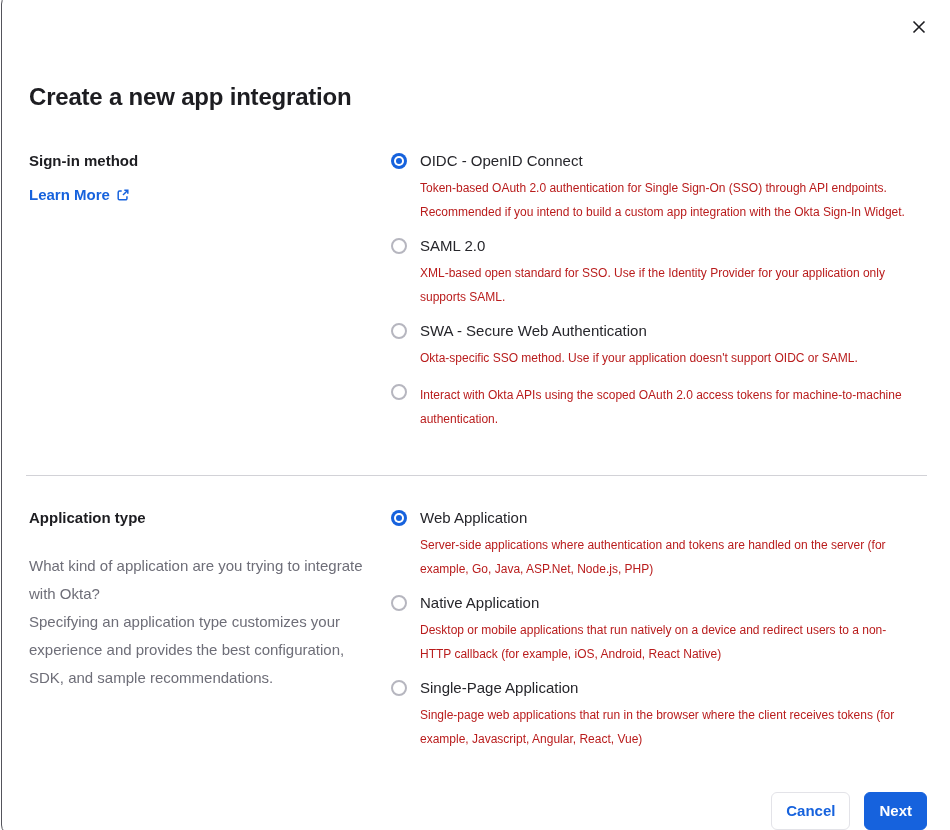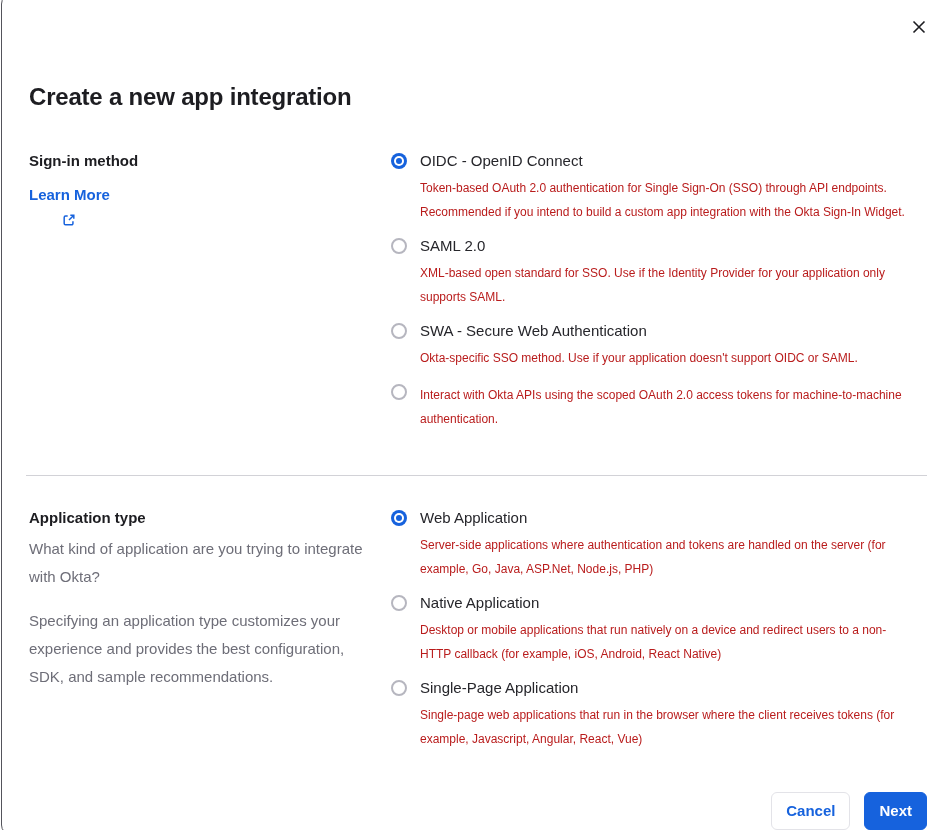--- a/index.html
+++ b/index.html
@@ -20,24 +20,24 @@
     margin-bottom:38px;
     margin-top:48px;
   }
   .section-row { display:flex; align-items:flex-start; }
   .left-col { width:350px; flex-shrink:0; }
   .right-col { flex:1; margin-left:12px; max-width:516px; }
   .section-label { font-size:15px; font-weight:bold; color:#1d1d21; line-height:24px; }
   .learn-more {
     display:inline-flex; align-items:center; gap:6px; margin-top:10px;
     font-size:15px; font-weight:bold; color:#1662dd; text-decoration:none;
-    line-height:24px; cursor:pointer;flex-direction:column;
+    line-height:24px; cursor:pointer;
   }
-  .left-para { font-size:15px; color:#6e6e78; line-height:28px; margin-top:5px; }
-  .left-para + .left-para { margin-top:16px; }
+  .left-para { font-size:15px; color:#6e6e78; line-height:28px; margin-top:22px; }
+  .left-para + .left-para { margin-top:0; }
   .option { display:flex; align-items:flex-start; margin-bottom:10px; }
   .radio { width:16px; height:16px; border-radius:50%; flex-shrink:0;
            margin:4px 13px 0 0; cursor:pointer; }
   .radio.unselected { border:2px solid #b6b6bf; background:#fff; }
   .radio.selected { background:#1662dd; display:flex; align-items:center; justify-content:center; }
   .radio.selected .radio-inner { width:10px; height:10px; border-radius:50%;
            background:#fff; display:flex; align-items:center; justify-content:center; }
   .radio.selected .radio-dot { width:6px; height:6px; border-radius:50%; background:#1662dd; }
   .option-text { flex:1; }
   .option-label { font-size:15px; color:#26262b; line-height:24px; cursor:pointer; }

